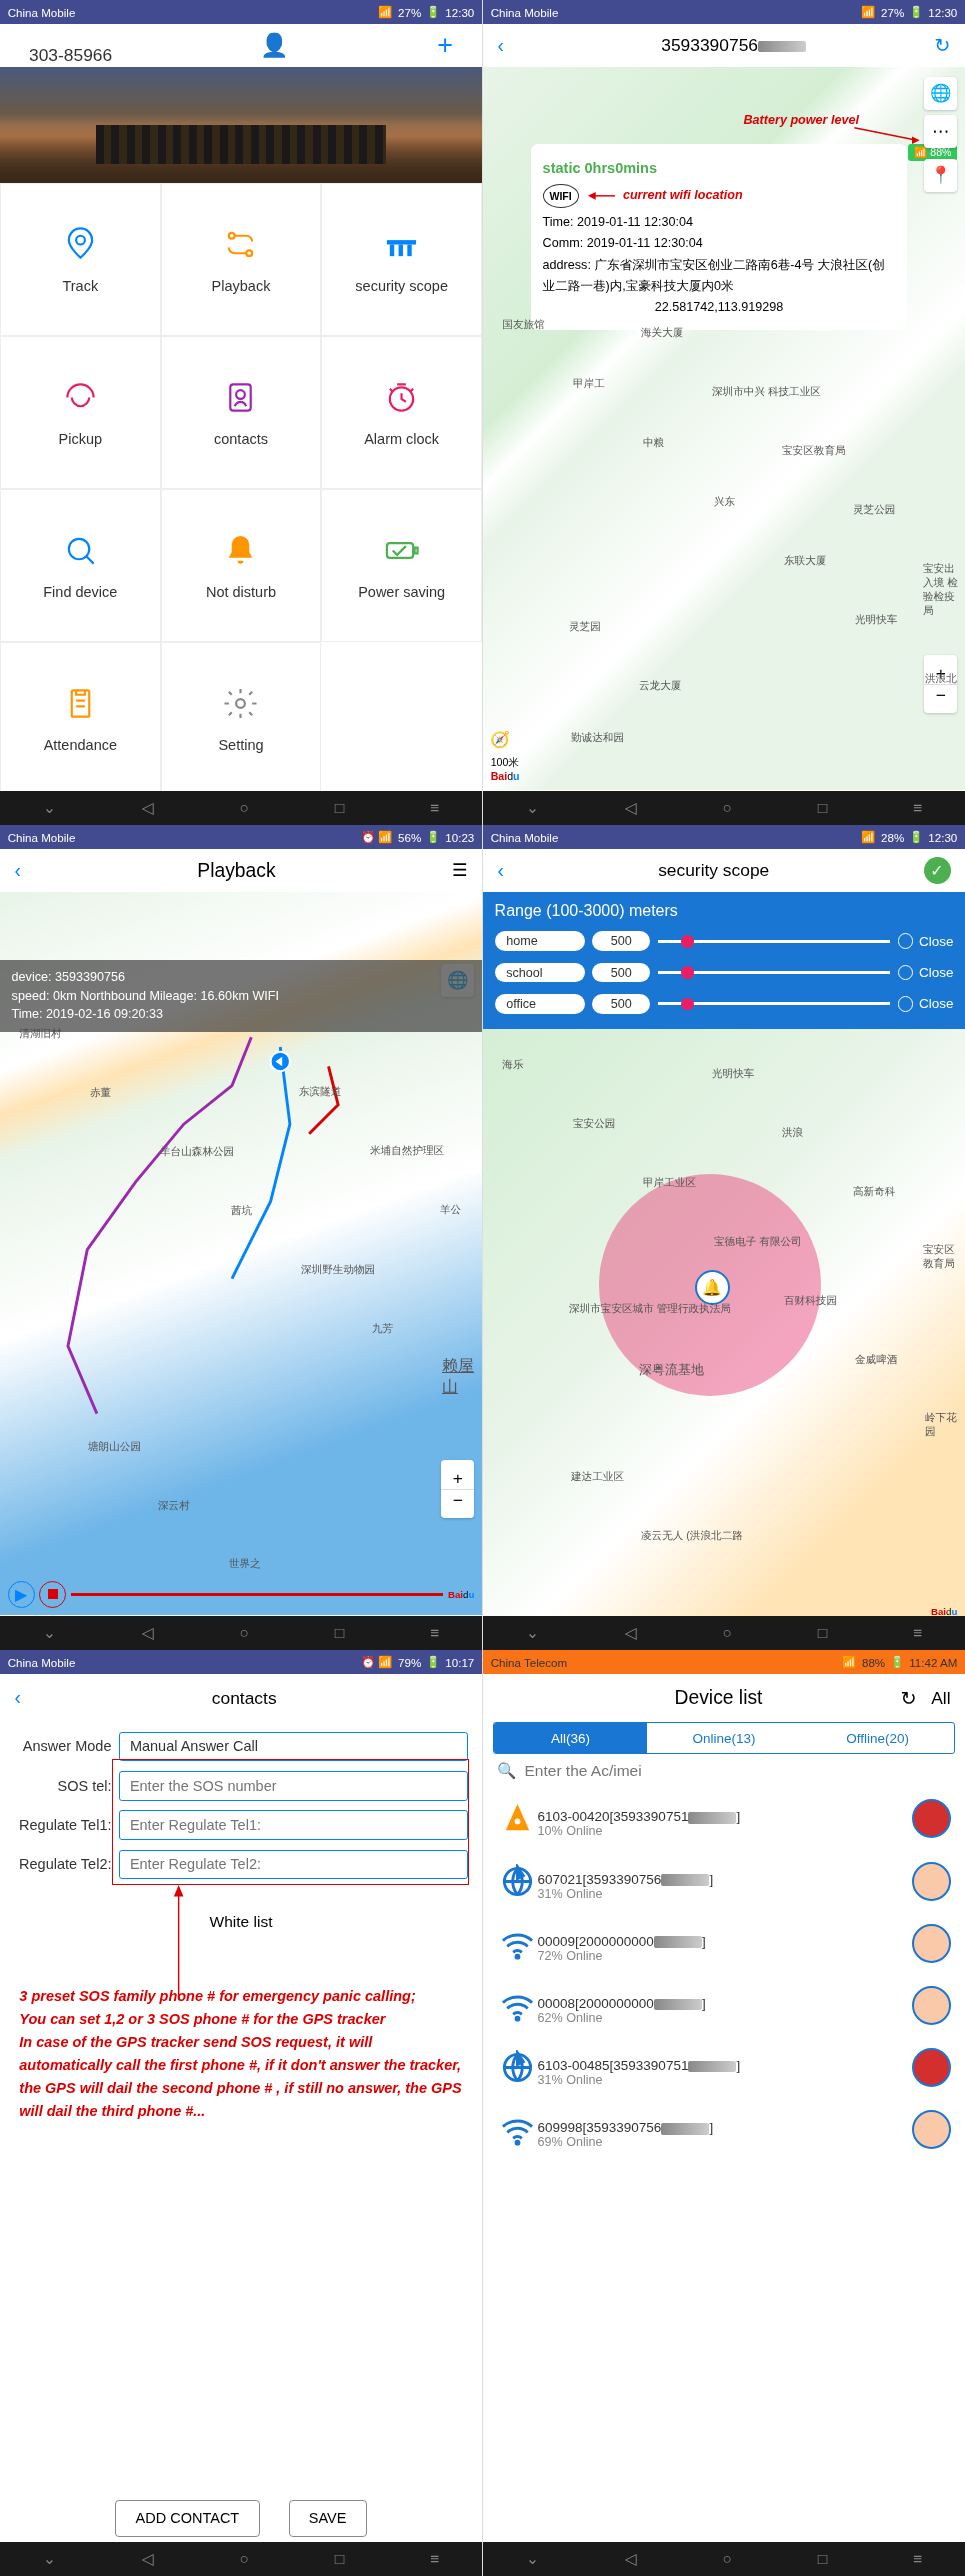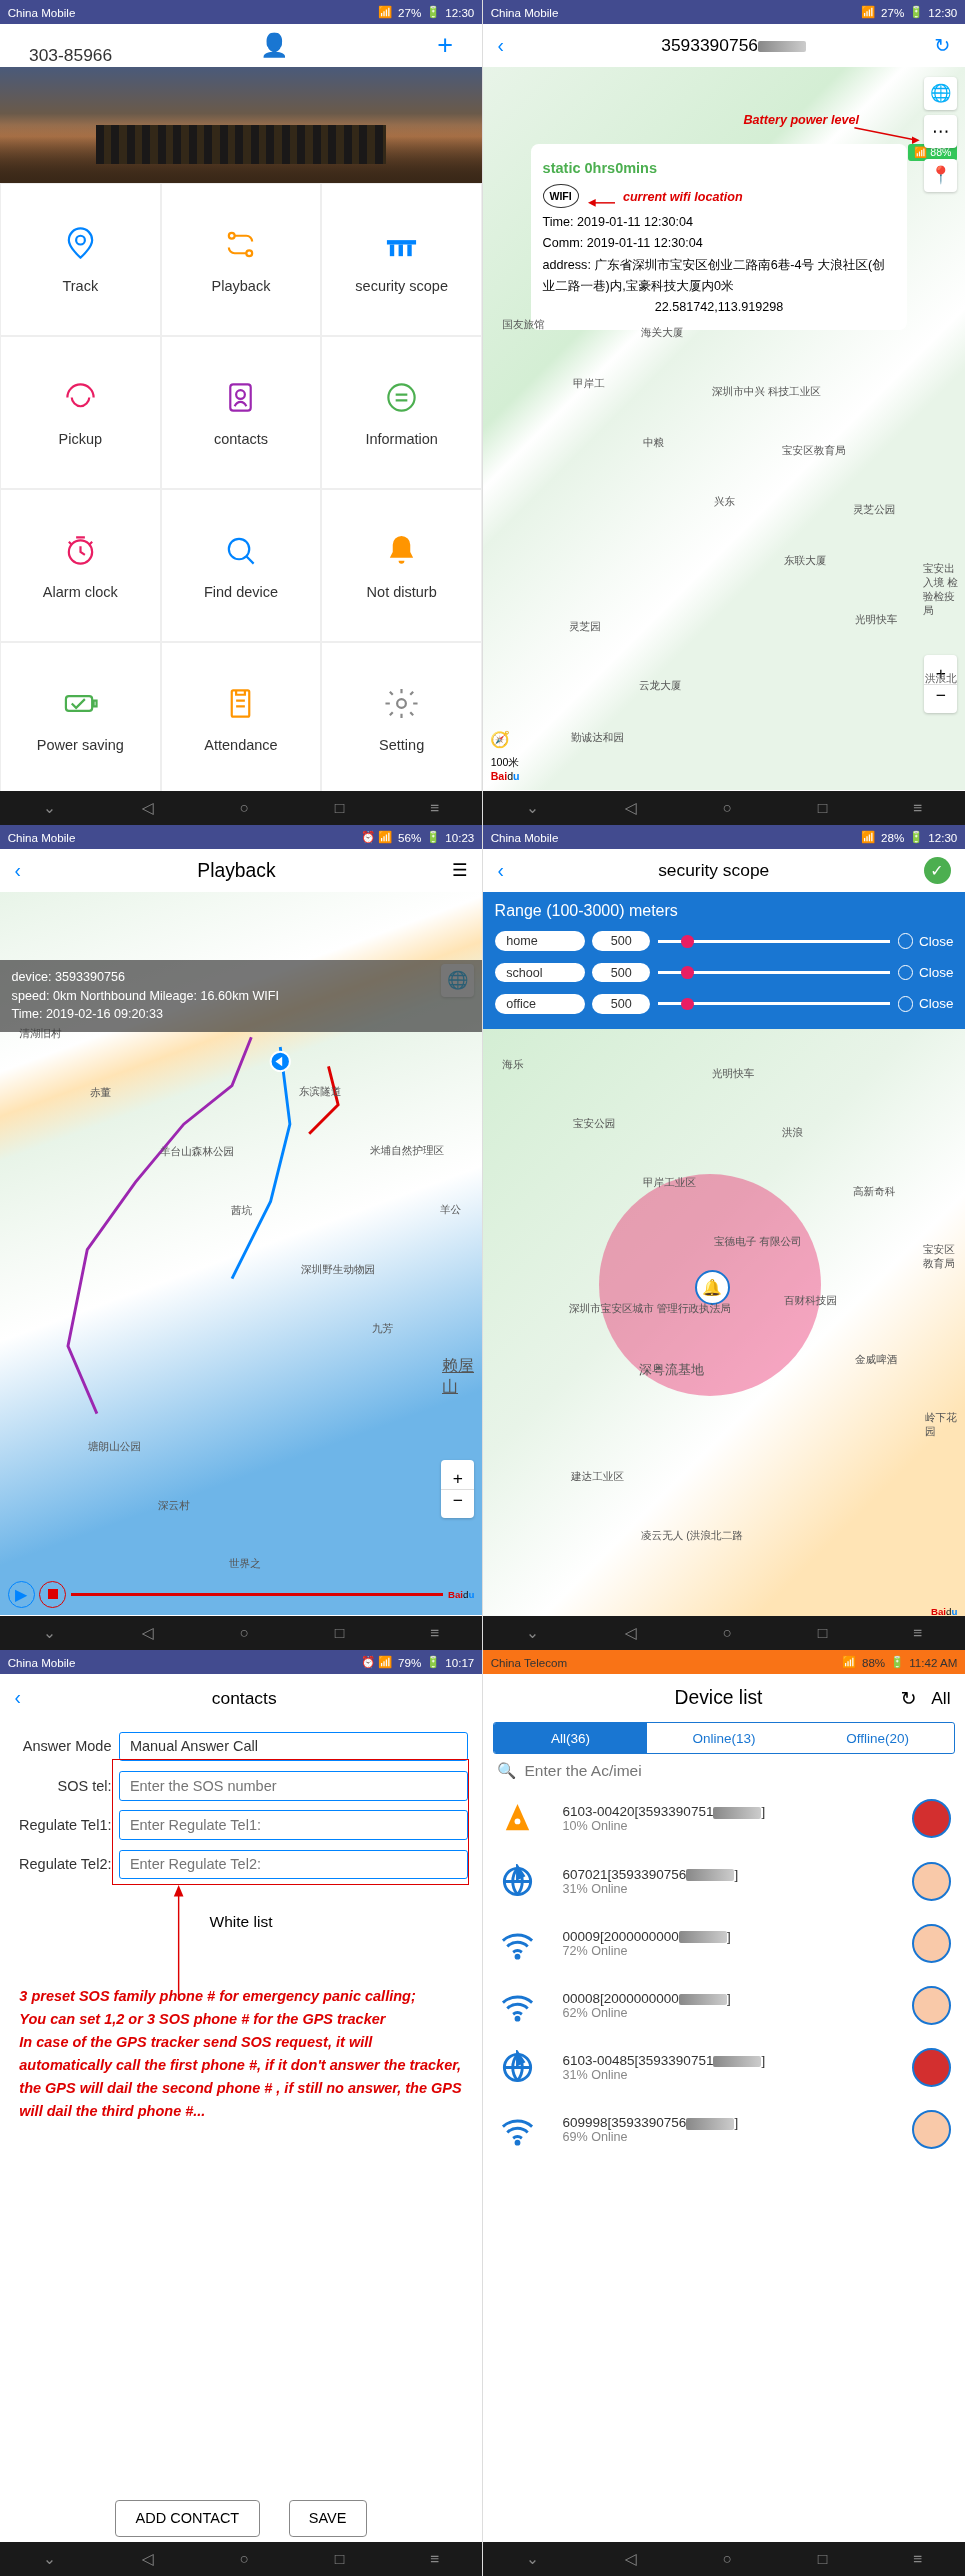--- a/index.html
+++ b/index.html
@@ -74,21 +74,21 @@
 .ct-white { text-align:center; font-size:15.5px; padding:14.5px; }
 
 
 .dl-header { height:48px; display:flex; align-items:center; justify-content:space-between; padding:0 14.5px; }
 .dl-title { font-size:19.3px; font-weight:500; }
 .dl-tabs { display:flex; border:1px solid #1976d2; margin:0 9.7px; border-radius:2.9px; overflow:hidden; }
 .dl-tab { flex:1; text-align:center; padding:7.7px; font-size:13.5px; color:#1976d2; }
 .dl-tab.active { background:#1976d2; color:#fff; }
 .dl-search { display:flex; align-items:center; padding:7.7px 14.5px; gap:7.7px; color:#aaa; font-size:15.5px; }
 .dl-list { }
-.dl-item { display:flex; align-items:center; padding:11.6px 14.5px; gap:26px; }
+.dl-item { display:flex; align-items:flex-end; padding:11.6px 14.5px; gap:1px; }
 .dl-icon { width:39px; height:39px; display:flex; align-items:center; justify-content:center; }
 .dl-info { flex:1; }
 .dl-name { font-size:13.5px; color:#333; }
 .dl-status { font-size:12.6px; color:#888; }
 .dl-avatar { width:39px; height:39px; border-radius:50%; border:2.9px solid; }
 .smudge { display:inline-block; width:48px; height:11.6px; background:linear-gradient(90deg, #888, #ccc); border-radius:1.9px; vertical-align:middle; }
 
 svg { display: block; }
 </style>
 </head>
@@ -148,29 +148,20 @@
         </div>
         <div class="menu-item">
           <div class="micon">
             <svg width="35" height="35" viewBox="0 0 24 24" fill="none" stroke="#9c27b0" stroke-width="1.5">
               <rect x="5" y="3" width="14" height="18" rx="2"></rect>
               <circle cx="12" cy="10" r="3"></circle>
               <path d="M8 18c1-2 3-3 4-3s3 1 4 3"></path>
             </svg>
           </div>
           <div class="mlabel">contacts</div>
-        </div>
-        <div class="menu-item">
-          <div class="micon">
-            <svg width="35" height="35" viewBox="0 0 24 24" fill="none" stroke="#4caf50" stroke-width="1.5">
-              <circle cx="12" cy="12" r="9"></circle>
-              <path d="M8 10h8M8 14h8"></path>
-            </svg>
-          </div>
-          <div class="mlabel">Information</div>
         </div>
         <div class="menu-item">
           <div class="micon">
             <svg width="35" height="35" viewBox="0 0 24 24" fill="none" stroke="#e91e63" stroke-width="1.5">
               <circle cx="12" cy="13" r="8"></circle>
               <path d="M12 9v4l3 2M9 3h6M4 6l2 2M20 6l-2 2"></path>
             </svg>
           </div>
           <div class="mlabel">Alarm clock</div>
         </div>
@@ -242,21 +233,21 @@
   <div class="mapbg">
     <div style="position:absolute;top:0;left:0;right:0;bottom:0;background:linear-gradient(135deg,#e8f4e8 0%,#d4eed4 30%,#fff 35%,#e8f4e8 40%,#fff 60%,#e8f4e8 65%)"></div>
     <div style="position:absolute;top:46px;right:106px" class="ann-red">Battery power level</div>
     <svg style="position:absolute;top:56px;right:43px" width="68" height="24" viewBox="0 0 70 25">
           <path d="M 0 5 L 65 18" stroke="#d00" stroke-width="1.5" fill="none"></path>
           <path d="M 60 14 L 68 18 L 60 22" fill="#d00"></path>
         </svg>
     <div class="battery-bars">📶 <span>88%</span></div>
     <div class="info-card">
       <div style="color:#4caf50;font-weight:bold;font-size:14.5px">static 0hrs0mins</div>
-      <div style="display:flex;align-items:flex-end;gap:7.7px;margin:3.9px 0">
+      <div style="display:flex;align-items:center;gap:7.7px;margin:3.9px 0">
         <span style="border:1.9px solid #333;border-radius:50%;padding:1.9px 5.8px;font-size:10.6px;font-weight:bold">WIFI</span>
         <svg width="29" height="9.7" viewBox="0 0 30 10">
               <path d="M 30 5 L 5 5" stroke="#d00" stroke-width="1.5"></path>
               <path d="M 10 1 L 2 5 L 10 9" fill="#d00"></path>
             </svg>
         <span class="ann-red">current wifi location</span>
       </div>
       <div>Time: 2019-01-11 12:30:04</div>
       <div>Comm: 2019-01-11 12:30:04</div>
       <div>address: 广东省深圳市宝安区创业二路南6巷-4号 大浪社区(创业二路一巷)内,宝豪科技大厦内0米</div>

